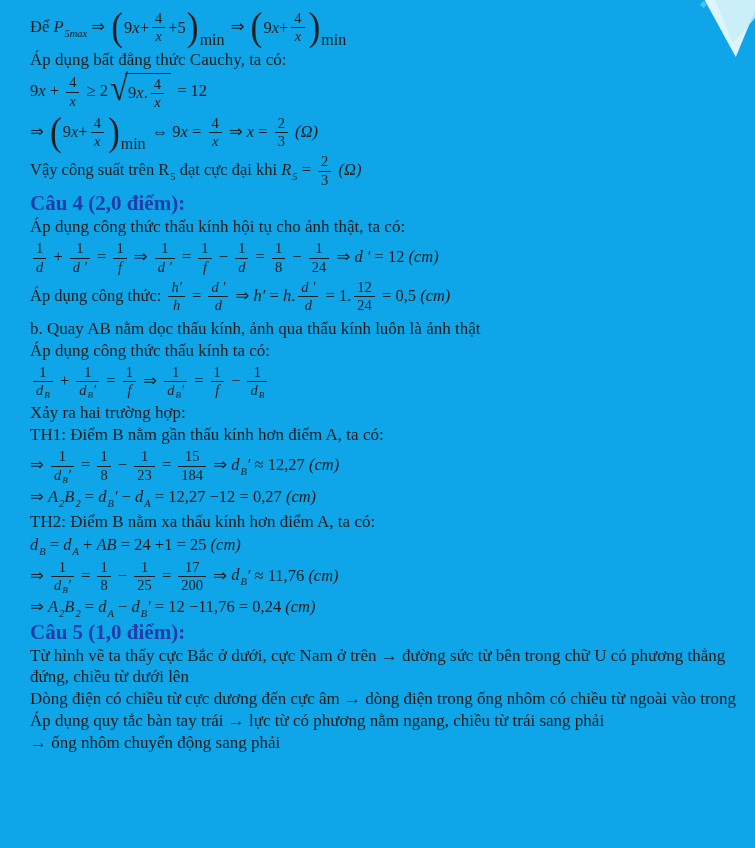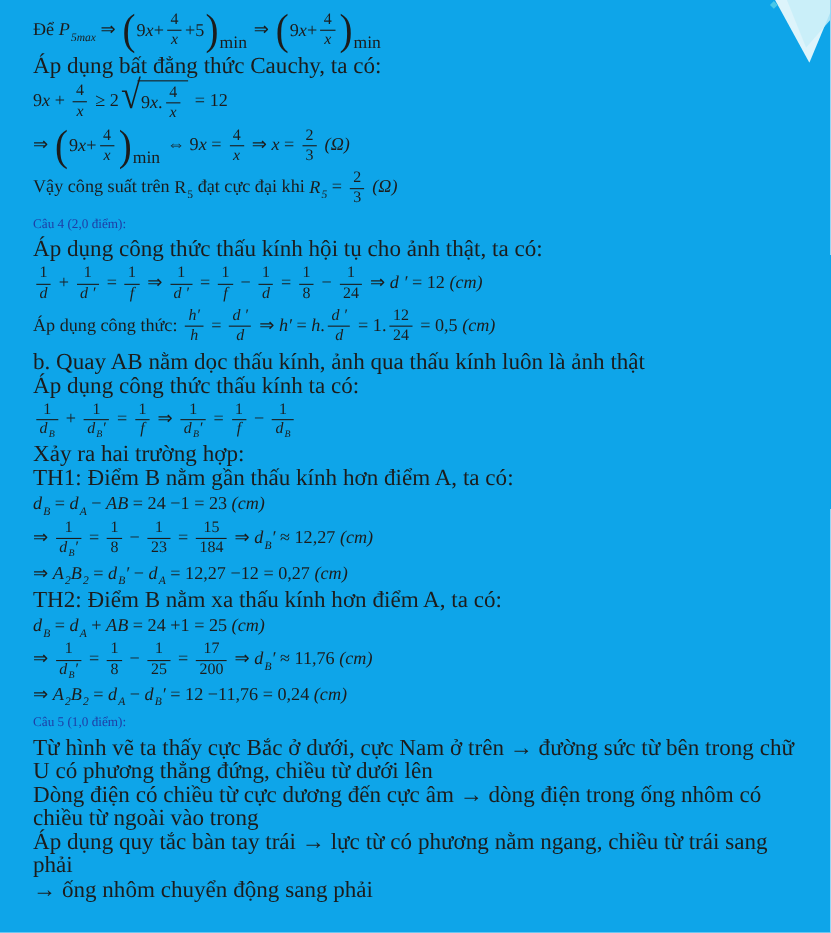--- a/index.html
+++ b/index.html
@@ -15,29 +15,29 @@
     overflow:hidden;
     font-family:"Liberation Serif", serif;
     color:var(--ink);
   }
   .doc{
     position:relative;
     padding:7px 18px 0 30px;
     z-index:2;
   }
   .tline{
-    font-size:21px;
+    font-size:17px;
     line-height:21px;
     margin:1px 0;
     font-family:Liberation Serif, serif;
   }
   .hline{
-    font-size:12px;
+    font-size:21px;
     line-height:22px;
-    font-weight:normal;
+    font-weight:bold;
     color:var(--accent);
     margin:2px 0 2px 0;
   }
   .mline{
     font-size:16.5px;
     line-height:1.25;
     margin:3px 0;
     white-space:nowrap;
   }
   .mtxt{font-style:normal;}
@@ -190,21 +190,20 @@
       <div class="mline"><span class="mtxt">Vậy công suất trên </span><span class="mvs"><span class="vbase">R</span><span class="vsub up">5</span></span><span class="mtxt"> đạt cực đại khi </span><span class="mvs"><span class="vbase mvar">R</span><span class="vsub">5</span></span><span class="mtxt"> = </span><span class="mfrac"><span class="fnum"><span class="mtxt">2</span></span><span class="fden"><span class="mtxt">3</span></span></span><span class="mtxt"> </span><span class="mvar">(Ω)</span></div>
       <div class="hline">Câu 4 (2,0 điểm):</div>
       <div class="tline">Áp dụng công thức thấu kính hội tụ cho ảnh thật, ta có:</div>
       <div class="mline"><span class="mfrac"><span class="fnum"><span class="mtxt">1</span></span><span class="fden"><span class="mvar">d</span></span></span><span class="mtxt"> + </span><span class="mfrac"><span class="fnum"><span class="mtxt">1</span></span><span class="fden"><span class="mvar">d ′</span></span></span><span class="mtxt"> = </span><span class="mfrac"><span class="fnum"><span class="mtxt">1</span></span><span class="fden"><span class="mvar">f</span></span></span><span class="mtxt"> ⇒ </span><span class="mfrac"><span class="fnum"><span class="mtxt">1</span></span><span class="fden"><span class="mvar">d ′</span></span></span><span class="mtxt"> = </span><span class="mfrac"><span class="fnum"><span class="mtxt">1</span></span><span class="fden"><span class="mvar">f</span></span></span><span class="mtxt"> − </span><span class="mfrac"><span class="fnum"><span class="mtxt">1</span></span><span class="fden"><span class="mvar">d</span></span></span><span class="mtxt"> = </span><span class="mfrac"><span class="fnum"><span class="mtxt">1</span></span><span class="fden"><span class="mtxt">8</span></span></span><span class="mtxt"> − </span><span class="mfrac"><span class="fnum"><span class="mtxt">1</span></span><span class="fden"><span class="mtxt">24</span></span></span><span class="mtxt"> ⇒ </span><span class="mvar">d ′</span><span class="mtxt"> = 12 </span><span class="mvar">(cm)</span></div>
       <div class="mline"><span class="mtxt">Áp dụng công thức: </span><span class="mfrac"><span class="fnum"><span class="mvar">h′</span></span><span class="fden"><span class="mvar">h</span></span></span><span class="mtxt"> = </span><span class="mfrac"><span class="fnum"><span class="mvar">d ′</span></span><span class="fden"><span class="mvar">d</span></span></span><span class="mtxt"> ⇒ </span><span class="mvar">h′</span><span class="mtxt"> = </span><span class="mvar">h</span><span class="mtxt">.</span><span class="mfrac"><span class="fnum"><span class="mvar">d ′</span></span><span class="fden"><span class="mvar">d</span></span></span><span class="mtxt"> = 1.</span><span class="mfrac"><span class="fnum"><span class="mtxt">12</span></span><span class="fden"><span class="mtxt">24</span></span></span><span class="mtxt"> = 0,5 </span><span class="mvar">(cm)</span></div>
       <div class="tline">b. Quay AB nằm dọc thấu kính, ảnh qua thấu kính luôn là ảnh thật</div>
       <div class="tline">Áp dụng công thức thấu kính ta có:</div>
       <div class="mline"><span class="mfrac"><span class="fnum"><span class="mtxt">1</span></span><span class="fden"><span class="mvs"><span class="vbase mvar">d</span><span class="vsub">B</span></span></span></span><span class="mtxt"> + </span><span class="mfrac"><span class="fnum"><span class="mtxt">1</span></span><span class="fden"><span class="mvs"><span class="vbase mvar">d</span><span class="vsub">B</span></span><span class="mvar">′</span></span></span><span class="mtxt"> = </span><span class="mfrac"><span class="fnum"><span class="mtxt">1</span></span><span class="fden"><span class="mvar">f</span></span></span><span class="mtxt"> ⇒ </span><span class="mfrac"><span class="fnum"><span class="mtxt">1</span></span><span class="fden"><span class="mvs"><span class="vbase mvar">d</span><span class="vsub">B</span></span><span class="mvar">′</span></span></span><span class="mtxt"> = </span><span class="mfrac"><span class="fnum"><span class="mtxt">1</span></span><span class="fden"><span class="mvar">f</span></span></span><span class="mtxt"> − </span><span class="mfrac"><span class="fnum"><span class="mtxt">1</span></span><span class="fden"><span class="mvs"><span class="vbase mvar">d</span><span class="vsub">B</span></span></span></span></div>
       <div class="tline">Xảy ra hai trường hợp:</div>
       <div class="tline">TH1: Điểm B nằm gần thấu kính hơn điểm A, ta có:</div>
-      <div class="mline"><span class="mvs"><span class="vbase mvar">d</span><span class="vsub">B</span></span><span class="mtxt"> = </span><span class="mvs"><span class="vbase mvar">d</span><span class="vsub">A</span></span><span class="mtxt"> − </span><span class="mvar">AB</span><span class="mtxt"> = 24 −1 = 23 </span><span class="mvar">(cm)</span></div>
       <div class="mline"><span class="mtxt">⇒ </span><span class="mfrac"><span class="fnum"><span class="mtxt">1</span></span><span class="fden"><span class="mvs"><span class="vbase mvar">d</span><span class="vsub">B</span></span><span class="mvar">′</span></span></span><span class="mtxt"> = </span><span class="mfrac"><span class="fnum"><span class="mtxt">1</span></span><span class="fden"><span class="mtxt">8</span></span></span><span class="mtxt"> − </span><span class="mfrac"><span class="fnum"><span class="mtxt">1</span></span><span class="fden"><span class="mtxt">23</span></span></span><span class="mtxt"> = </span><span class="mfrac"><span class="fnum"><span class="mtxt">15</span></span><span class="fden"><span class="mtxt">184</span></span></span><span class="mtxt"> ⇒ </span><span class="mvs"><span class="vbase mvar">d</span><span class="vsub">B</span></span><span class="mvar">′</span><span class="mtxt"> ≈ 12,27 </span><span class="mvar">(cm)</span></div>
       <div class="mline"><span class="mtxt">⇒ </span><span class="mvs"><span class="vbase mvar">A</span><span class="vsub">2</span></span><span class="mvs"><span class="vbase mvar">B</span><span class="vsub">2</span></span><span class="mtxt"> = </span><span class="mvs"><span class="vbase mvar">d</span><span class="vsub">B</span></span><span class="mvar">′</span><span class="mtxt"> − </span><span class="mvs"><span class="vbase mvar">d</span><span class="vsub">A</span></span><span class="mtxt"> = 12,27 −12 = 0,27 </span><span class="mvar">(cm)</span></div>
       <div class="tline">TH2: Điểm B nằm xa thấu kính hơn điểm A, ta có:</div>
       <div class="mline"><span class="mvs"><span class="vbase mvar">d</span><span class="vsub">B</span></span><span class="mtxt"> = </span><span class="mvs"><span class="vbase mvar">d</span><span class="vsub">A</span></span><span class="mtxt"> + </span><span class="mvar">AB</span><span class="mtxt"> = 24 +1 = 25 </span><span class="mvar">(cm)</span></div>
       <div class="mline"><span class="mtxt">⇒ </span><span class="mfrac"><span class="fnum"><span class="mtxt">1</span></span><span class="fden"><span class="mvs"><span class="vbase mvar">d</span><span class="vsub">B</span></span><span class="mvar">′</span></span></span><span class="mtxt"> = </span><span class="mfrac"><span class="fnum"><span class="mtxt">1</span></span><span class="fden"><span class="mtxt">8</span></span></span><span class="mtxt"> − </span><span class="mfrac"><span class="fnum"><span class="mtxt">1</span></span><span class="fden"><span class="mtxt">25</span></span></span><span class="mtxt"> = </span><span class="mfrac"><span class="fnum"><span class="mtxt">17</span></span><span class="fden"><span class="mtxt">200</span></span></span><span class="mtxt"> ⇒ </span><span class="mvs"><span class="vbase mvar">d</span><span class="vsub">B</span></span><span class="mvar">′</span><span class="mtxt"> ≈ 11,76 </span><span class="mvar">(cm)</span></div>
       <div class="mline"><span class="mtxt">⇒ </span><span class="mvs"><span class="vbase mvar">A</span><span class="vsub">2</span></span><span class="mvs"><span class="vbase mvar">B</span><span class="vsub">2</span></span><span class="mtxt"> = </span><span class="mvs"><span class="vbase mvar">d</span><span class="vsub">A</span></span><span class="mtxt"> − </span><span class="mvs"><span class="vbase mvar">d</span><span class="vsub">B</span></span><span class="mvar">′</span><span class="mtxt"> = 12 −11,76 = 0,24 </span><span class="mvar">(cm)</span></div>
       <div class="hline">Câu 5 (1,0 điểm):</div>
       <div class="tline">Từ hình vẽ ta thấy cực Bắc ở dưới, cực Nam ở trên → đường sức từ bên trong chữ U có phương thẳng đứng, chiều từ dưới lên</div>
       <div class="tline">Dòng điện có chiều từ cực dương đến cực âm → dòng điện trong ống nhôm có chiều từ ngoài vào trong</div>
       <div class="tline">Áp dụng quy tắc bàn tay trái → lực từ có phương nằm ngang, chiều từ trái sang phải</div>

